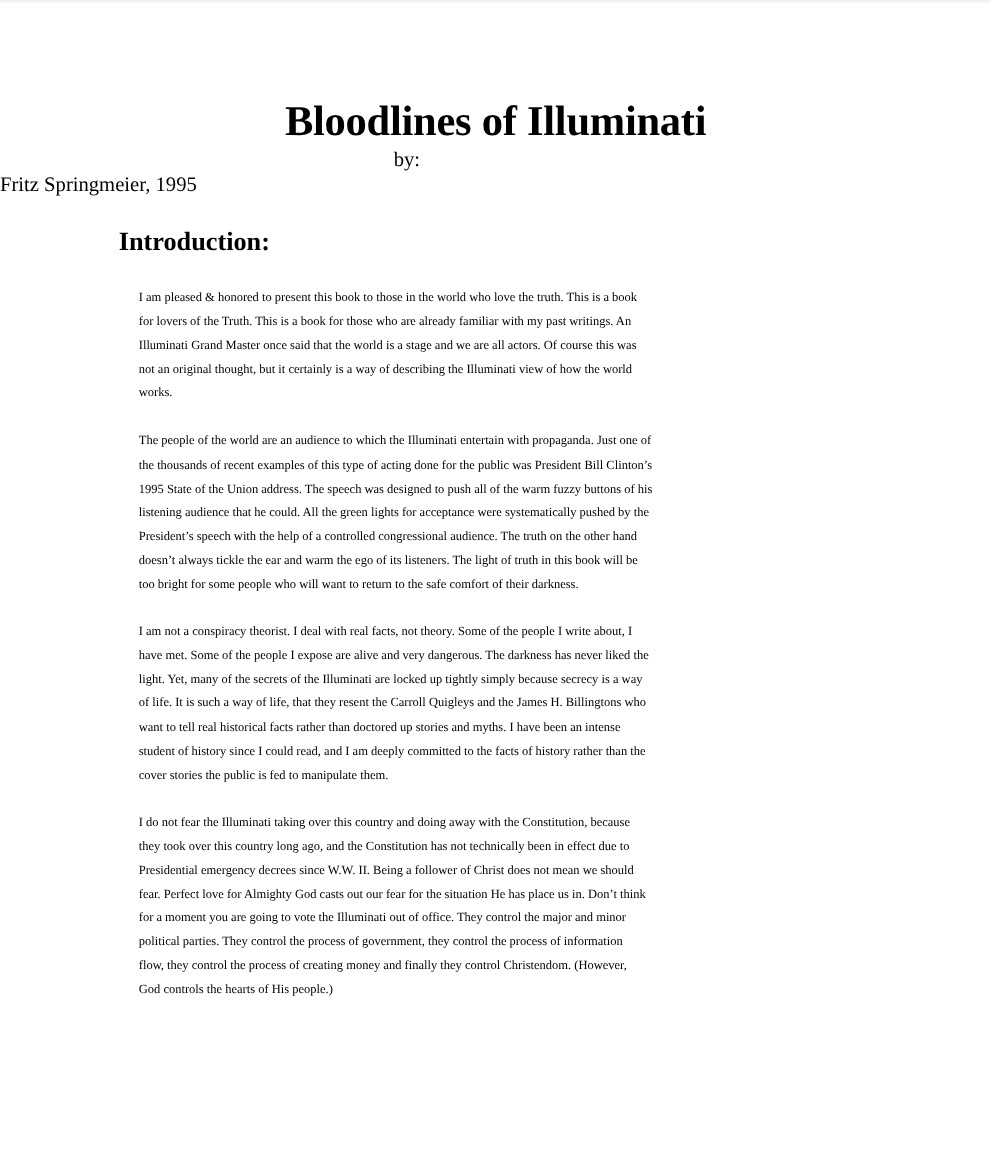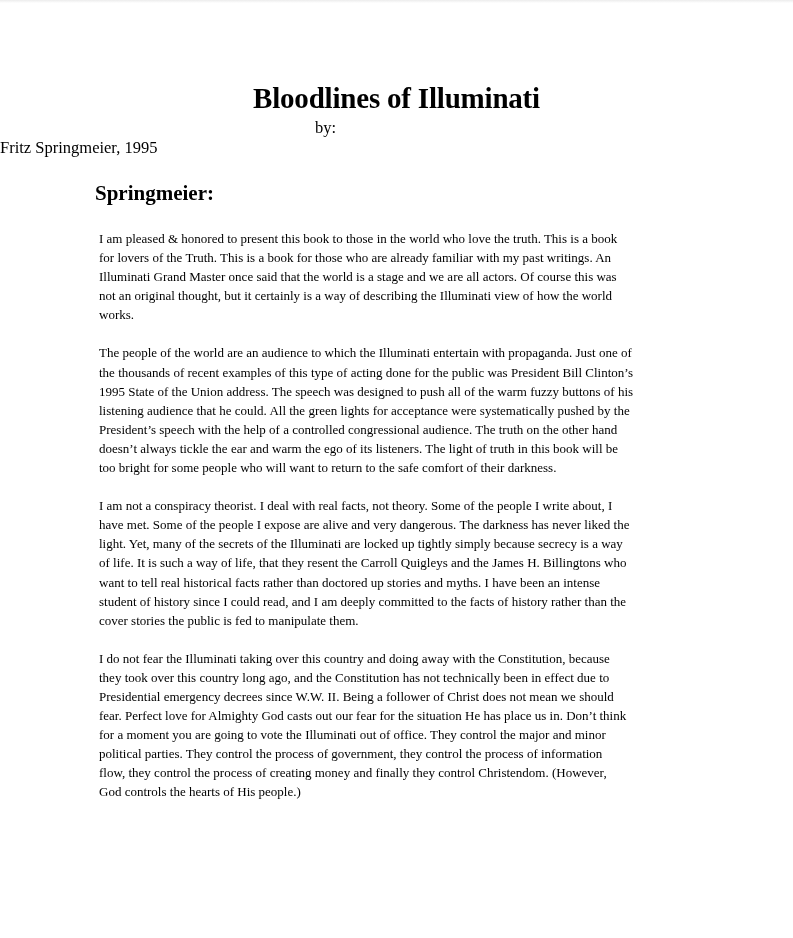--- a/index.html
+++ b/index.html
@@ -26,21 +26,21 @@
       left: 0; top: 0;
       width: 793px;
     }
     .title {
       position: absolute;
       top: 82px;
       left: 0;
       width: 793px;
       text-align: center;
       font-weight: bold;
-      font-size: 29px;
+      font-size: 34px;
       line-height: 32px;
       letter-spacing: -0.2px;
     }
     .byline {
       position: absolute;
       top: 118px;
       left: 0;
       width: 651px;
       text-align: center;
       font-size: 16.5px;
@@ -63,37 +63,37 @@
       font-size: 21px;
       line-height: 26px;
     }
     .body {
       position: absolute;
       top: 229px;
       left: 95px;
       width: 620px;
     }
     .para {
-      margin: 0 0 19px 4px;
-      font-size: 13px;
+      margin: 0 0 19px 16px;
+      font-size: 10px;
       line-height: 19.1px;
       white-space: pre-line;
     }
   </style>
 </head>
 <body>
 
 <div class="top-edge"></div>
 
 <div class="page">
   <div class="title">Bloodlines of Illuminati</div>
   <div class="byline">by:</div>
   <div class="author">Fritz Springmeier, 1995</div>
 
-  <div class="section-heading">Springmeier:</div>
+  <div class="section-heading">Introduction:</div>
 
   <div class="body">
     <p class="para">I am pleased &amp; honored to present this book to those in the world who love the truth. This is a book
 for lovers of the Truth. This is a book for those who are already familiar with my past writings. An
 Illuminati Grand Master once said that the world is a stage and we are all actors. Of course this was
 not an original thought, but it certainly is a way of describing the Illuminati view of how the world
 works.</p>
     <p class="para">The people of the world are an audience to which the Illuminati entertain with propaganda. Just one of
 the thousands of recent examples of this type of acting done for the public was President Bill Clinton’s
 1995 State of the Union address. The speech was designed to push all of the warm fuzzy buttons of his

